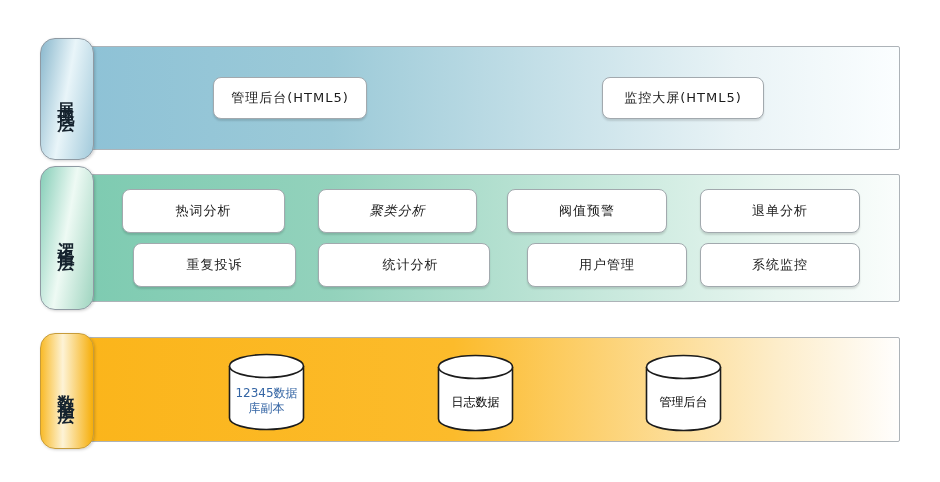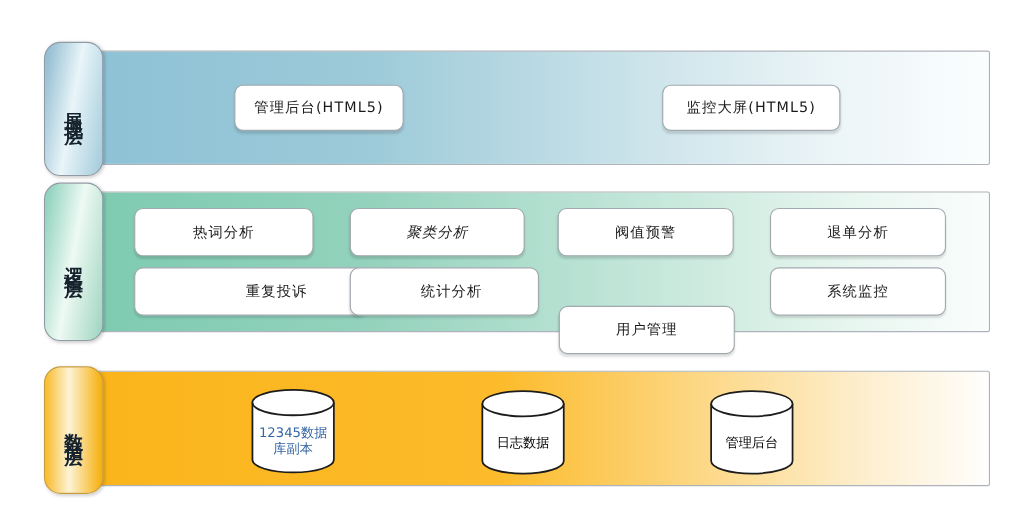--- a/index.html
+++ b/index.html
@@ -83,27 +83,27 @@
   <div class="node" style="left:318px; top:189px; width:157px; height:42px;font-style:italic;">
     <span>聚类分析</span>
   </div>
   <div class="node" style="left:700px; top:189px; width:158px; height:42px;">
     <span>退单分析</span>
   </div>
   <div class="node" style="left:507px; top:189px; width:158px; height:42px;">
     <span>阀值预警</span>
   </div>
 
-  <div class="node" style="left:122px; top:243px; width:161px; height:42px;padding-left:48px;">
+  <div class="node" style="left:133px; top:243px; width:161px; height:42px;">
     <span>重复投诉</span>
   </div>
   <div class="node" style="left:318px; top:243px; width:157px; height:42px;padding-left:13px;">
     <span>统计分析</span>
   </div>
-  <div class="node" style="left:508px; top:243px; width:158px; height:42px;margin-top:35px;">
+  <div class="node" style="left:527px; top:243px; width:158px; height:42px;">
     <span>用户管理</span>
   </div>
   <div class="node" style="left:700px; top:243px; width:158px; height:42px;">
     <span>系统监控</span>
   </div>
 
   <div class="band gold"></div>
   <div class="tab gold">
     <span class="tab-text">数据层</span>
   </div>

